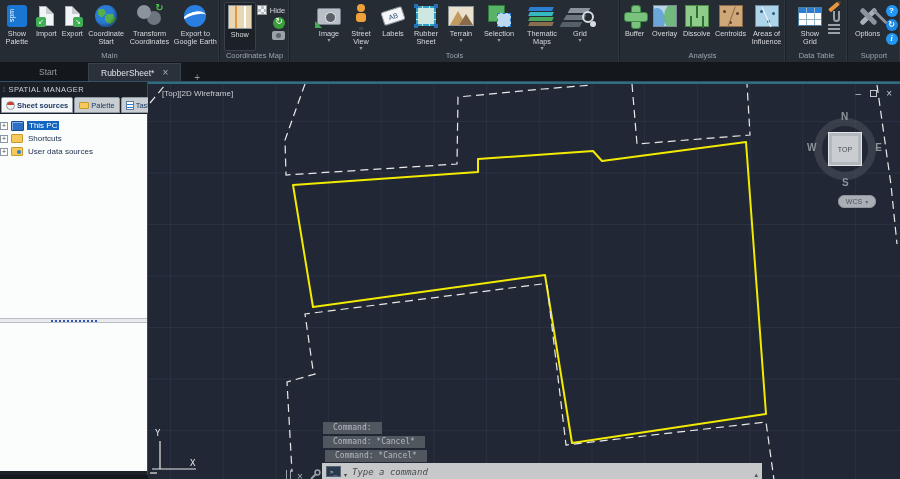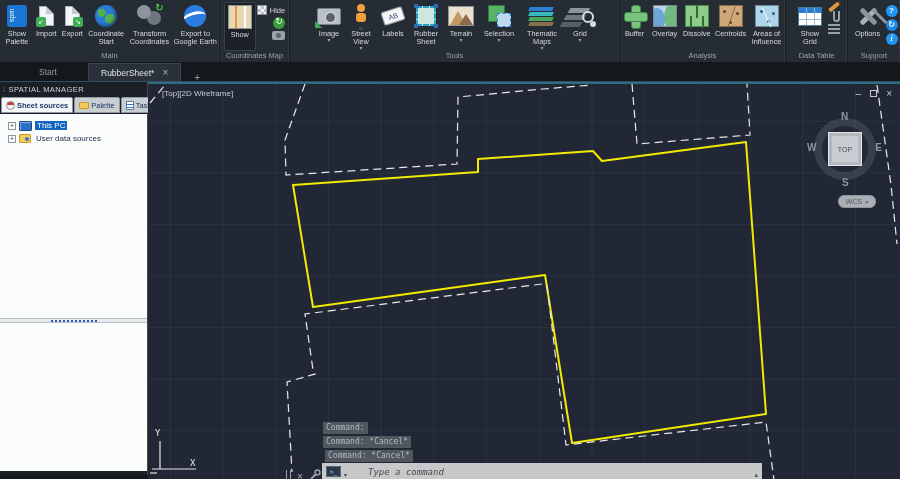--- a/index.html
+++ b/index.html
@@ -108,21 +108,21 @@
   .panel{position:absolute;left:0;top:82px;width:148px;height:393px;background:#1b2026;border-right:1px solid #40474f;}
   .panel-header{height:14px;display:flex;align-items:center;padding:0 3px;color:#ccd3da;font-size:7.5px;letter-spacing:.4px;}
   .panel-grip::before{content:"⁞";color:#7b848d;margin-right:3px;}
   .panel-tabs{height:17px;display:flex;gap:1px;padding:1px 1px 0 1px;background:#1b2026;}
   .ptab{flex:0 0 auto;display:flex;align-items:center;gap:2px;padding:0 4px;font-size:7.5px;color:#1c3a66;background:#c9ced2;border:1px solid #8f9aa4;border-radius:2px 2px 0 0;}
   .ptab.active{background:#f4f6f7;font-weight:bold;}
   .pi-db{display:inline-block;width:9px;height:9px;border-radius:50%;background:linear-gradient(#d23c30 0 45%,#f0f2f4 45%);border:1px solid #8d959d;}
   .pi-folder{display:inline-block;width:10px;height:7px;background:#f5c95c;border:1px solid #c89a2a;border-radius:1px;}
   .pi-tasks{display:inline-block;width:8px;height:9px;background:linear-gradient(#fff 0 2px,#2d7dd2 2px 3px,#fff 3px 5px,#2d7dd2 5px 6px,#fff 6px);border:1px solid #5c7ca0;}
   .tree{position:absolute;left:0;top:32px;width:147px;height:286px;background:#fbfdfc;padding-top:5px;}
-  .trow{display:flex;align-items:center;height:13px;padding-left:8px;gap:3px;font-size:8px;color:#1c2c4c;}
+  .trow{display:flex;align-items:center;height:13px;gap:3px;font-size:8px;color:#1c2c4c;}
   .t-plus{width:8px;height:8px;border:1px solid #8b98a4;background:#fff;font-size:7px;line-height:6px;text-align:center;color:#444;}
   .t-plus::after{content:"+";}
   .tc-pc{width:13px;height:10px;background:#2d6fc2;border:1px solid #1a4a8a;border-radius:1px;box-shadow:inset 1px 1px 0 #7db0e8;}
   .tc-folder{width:12px;height:9px;background:#f5c95c;border:1px solid #c89a2a;border-radius:1px;position:relative;}
   .tc-folder.usr::after{content:"";position:absolute;right:1px;bottom:1px;width:4px;height:4px;border-radius:50%;background:#2d7dd2;}
   .tlabel{padding:0 2px;}
   .tlabel.sel{background:#1265c0;color:#fff;}
   .splitter{position:absolute;left:0;top:236px;width:147px;height:5px;background:#e8eaec;border-top:1px solid #b8bec4;border-bottom:1px solid #b8bec4;display:flex;justify-content:center;align-items:center;}
   .splitter::after{content:"";width:46px;border-top:2px dotted #3355bb;}
   .panel-lower{position:absolute;left:0;top:241px;width:147px;height:148px;background:#fbfdfc;}
@@ -143,29 +143,29 @@
   .cface{position:absolute;left:23px;top:23px;width:34px;height:34px;background:#c9cdd1;border:1px solid #e2e5e8;box-shadow:inset 0 0 0 3px #b2b8bd;font-size:7px;color:#4a4e54;display:flex;align-items:center;justify-content:center;}
   .wcsbtn{position:absolute;left:690px;top:111px;width:38px;height:13px;background:#a9afb4;border:1px solid #8d959d;border-radius:6px;font-size:7px;color:#4e565e;display:flex;align-items:center;justify-content:center;gap:3px;}
   .wcsbtn::after{content:"▾";font-size:6px;color:#667;}
   svg.draw{position:absolute;left:0;top:0;}
   .yline{fill:none;stroke:#f2ea00;stroke-width:2;stroke-linejoin:round;}
   .dline{fill:none;stroke:#e9e9e9;stroke-width:1.2;stroke-dasharray:8 5;}
   .ucs line{stroke:#e8e8e8;stroke-width:1.2;}
   .ucs text{fill:#e8e8e8;font-size:9px;font-family:"DejaVu Sans Mono",monospace;}
 
   
-  .histline{position:absolute;left:175px;height:12px;background:rgba(92,97,105,.82);color:#b2b8bf;font-family:"DejaVu Sans Mono",monospace;font-size:8px;line-height:12px;padding:0 3px;}
+  .histline{position:absolute;left:175px;height:12px;background:rgba(92,97,105,.82);color:#b2b8bf;font-family:"DejaVu Sans Mono",monospace;font-size:8px;line-height:12px;padding:0 10px;}
   .cmd-tools{position:absolute;left:138px;top:382px;display:flex;align-items:center;gap:6px;color:#98a0a8;}
   .grip{width:5px;height:10px;border-left:1px solid #98a0a8;border-right:1px solid #98a0a8;}
   .cmd-x::after{content:"×";font-size:10px;color:#aab2ba;}
   .cmdbar{position:absolute;left:174px;top:379px;width:440px;height:17px;background:#c6c8ca;display:flex;align-items:center;padding:0 4px;gap:3px;}
   .cmdicon{width:15px;height:11px;background:#2b3a4a;border:1px solid #55667a;color:#cfe0ef;font-size:6px;line-height:10px;text-align:center;font-family:"DejaVu Sans Mono",monospace;}
   .cmdicon::after{content:">_";}
   .cmdcaret::after{content:"▾";font-size:6px;color:#444;}
-  .cmdinput{flex:1;background:transparent;border:none;outline:none;font-family:"DejaVu Sans Mono",monospace;font-size:9px;font-style:italic;color:#3c4044;margin-left:16px;}
+  .cmdinput{flex:1;background:transparent;border:none;outline:none;font-family:"DejaVu Sans Mono",monospace;font-size:9px;font-style:italic;color:#3c4044;}
   .cmdinput::placeholder{color:#4a4e52;opacity:1;}
   .cmdexp::after{content:"▴";font-size:7px;color:#555;}
 </style>
 </head>
 <body>
 
 <div class="app">
 
   <div class="ribbon">
 
@@ -389,20 +389,25 @@
       <div class="ptab">
         <span class="pi-tasks"></span>
         <span>Tasks</span>
       </div>
     </div>
     <div class="tree">
       <div class="trow">
         <span class="t-plus"></span>
         <span class="tc-pc"></span>
         <span class="tlabel sel">This PC</span>
+      </div>
+      <div class="trow">
+        <span class="t-plus"></span>
+        <span class="tc-folder"></span>
+        <span class="tlabel">Shortcuts</span>
       </div>
       <div class="trow">
         <span class="t-plus"></span>
         <span class="tc-folder usr"></span>
         <span class="tlabel">User data sources</span>
       </div>
     </div>
     <div class="splitter"></div>
     <div class="panel-lower"></div>
   </div>

